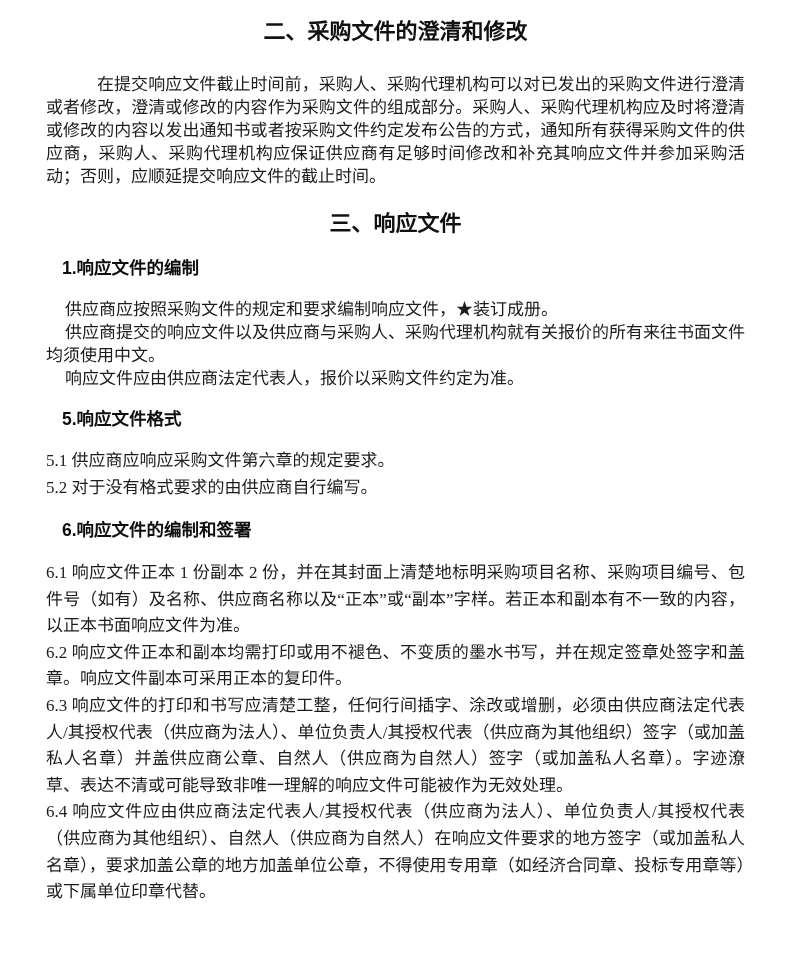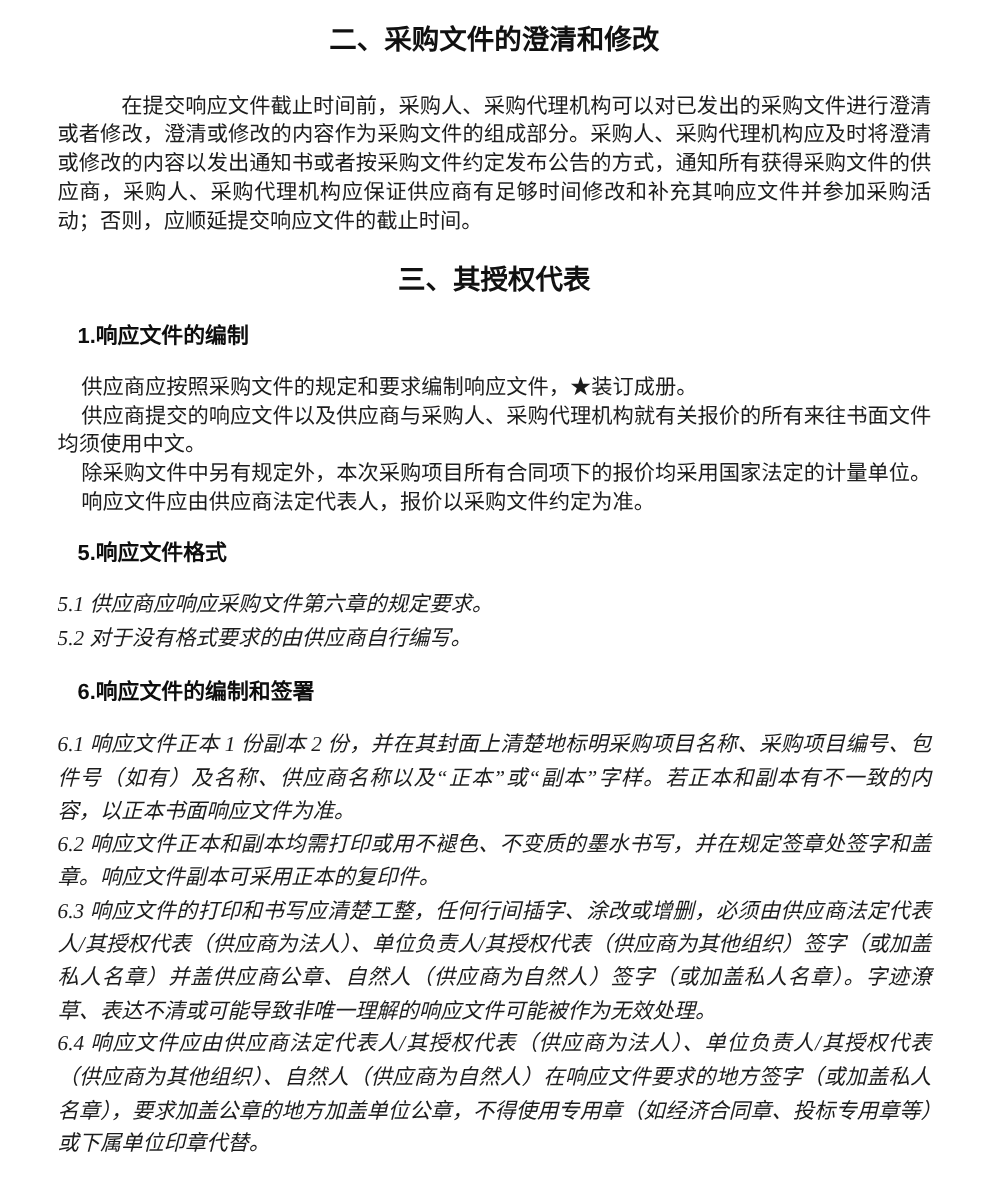--- a/index.html
+++ b/index.html
@@ -48,40 +48,38 @@
     line-height: 26.6px;
     margin: 16px;
     color: #0e0e0e;
   }
   .clause {
     font-size: 17px;
     line-height: 26.6px;
     text-align: justify;
     margin: 0;
     color: #1c1c1c;
-    font-style: italic;
   }
 </style>
 </head>
 <body>
 
 <div class="page">
 
   <h1 class="doc-title first">二、采购文件的澄清和修改</h1>
 
   <p class="para p-intro">在提交响应文件截止时间前，采购人、采购代理机构可以对已发出的采购文件进行澄清或者修改，澄清或修改的内容作为采购文件的组成部分。采购人、采购代理机构应及时将澄清或修改的内容以发出通知书或者按采购文件约定发布公告的方式，通知所有获得采购文件的供应商，采购人、采购代理机构应保证供应商有足够时间修改和补充其响应文件并参加采购活动；否则，应顺延提交响应文件的截止时间。</p>
 
-  <h1 class="doc-title second">三、其授权代表</h1>
+  <h1 class="doc-title second">三、响应文件</h1>
 
   <h2 class="sec-h">1.响应文件的编制</h2>
   <p class="para p-body">供应商应按照采购文件的规定和要求编制响应文件，★装订成册。</p>
 
   <p class="para p-body">供应商提交的响应文件以及供应商与采购人、采购代理机构就有关报价的所有来往书面文件均须使用中文。</p>
 
-  <p class="para p-body">除采购文件中另有规定外，本次采购项目所有合同项下的报价均采用国家法定的计量单位。</p>
 
   <p class="para p-body">响应文件应由供应商法定代表人，报价以采购文件约定为准。</p>
 
   <h2 class="sec-h">5.响应文件格式</h2>
   <p class="clause">5.1 供应商应响应采购文件第六章的规定要求。</p>
   <p class="clause">5.2 对于没有格式要求的由供应商自行编写。</p>
 
   <h2 class="sec-h">6.响应文件的编制和签署</h2>
   <p class="clause">6.1 响应文件正本 1 份副本 2 份，并在其封面上清楚地标明采购项目名称、采购项目编号、包件号（如有）及名称、供应商名称以及“正本”或“副本”字样。若正本和副本有不一致的内容，以正本书面响应文件为准。</p>
   <p class="clause">6.2 响应文件正本和副本均需打印或用不褪色、不变质的墨水书写，并在规定签章处签字和盖章。响应文件副本可采用正本的复印件。</p>

